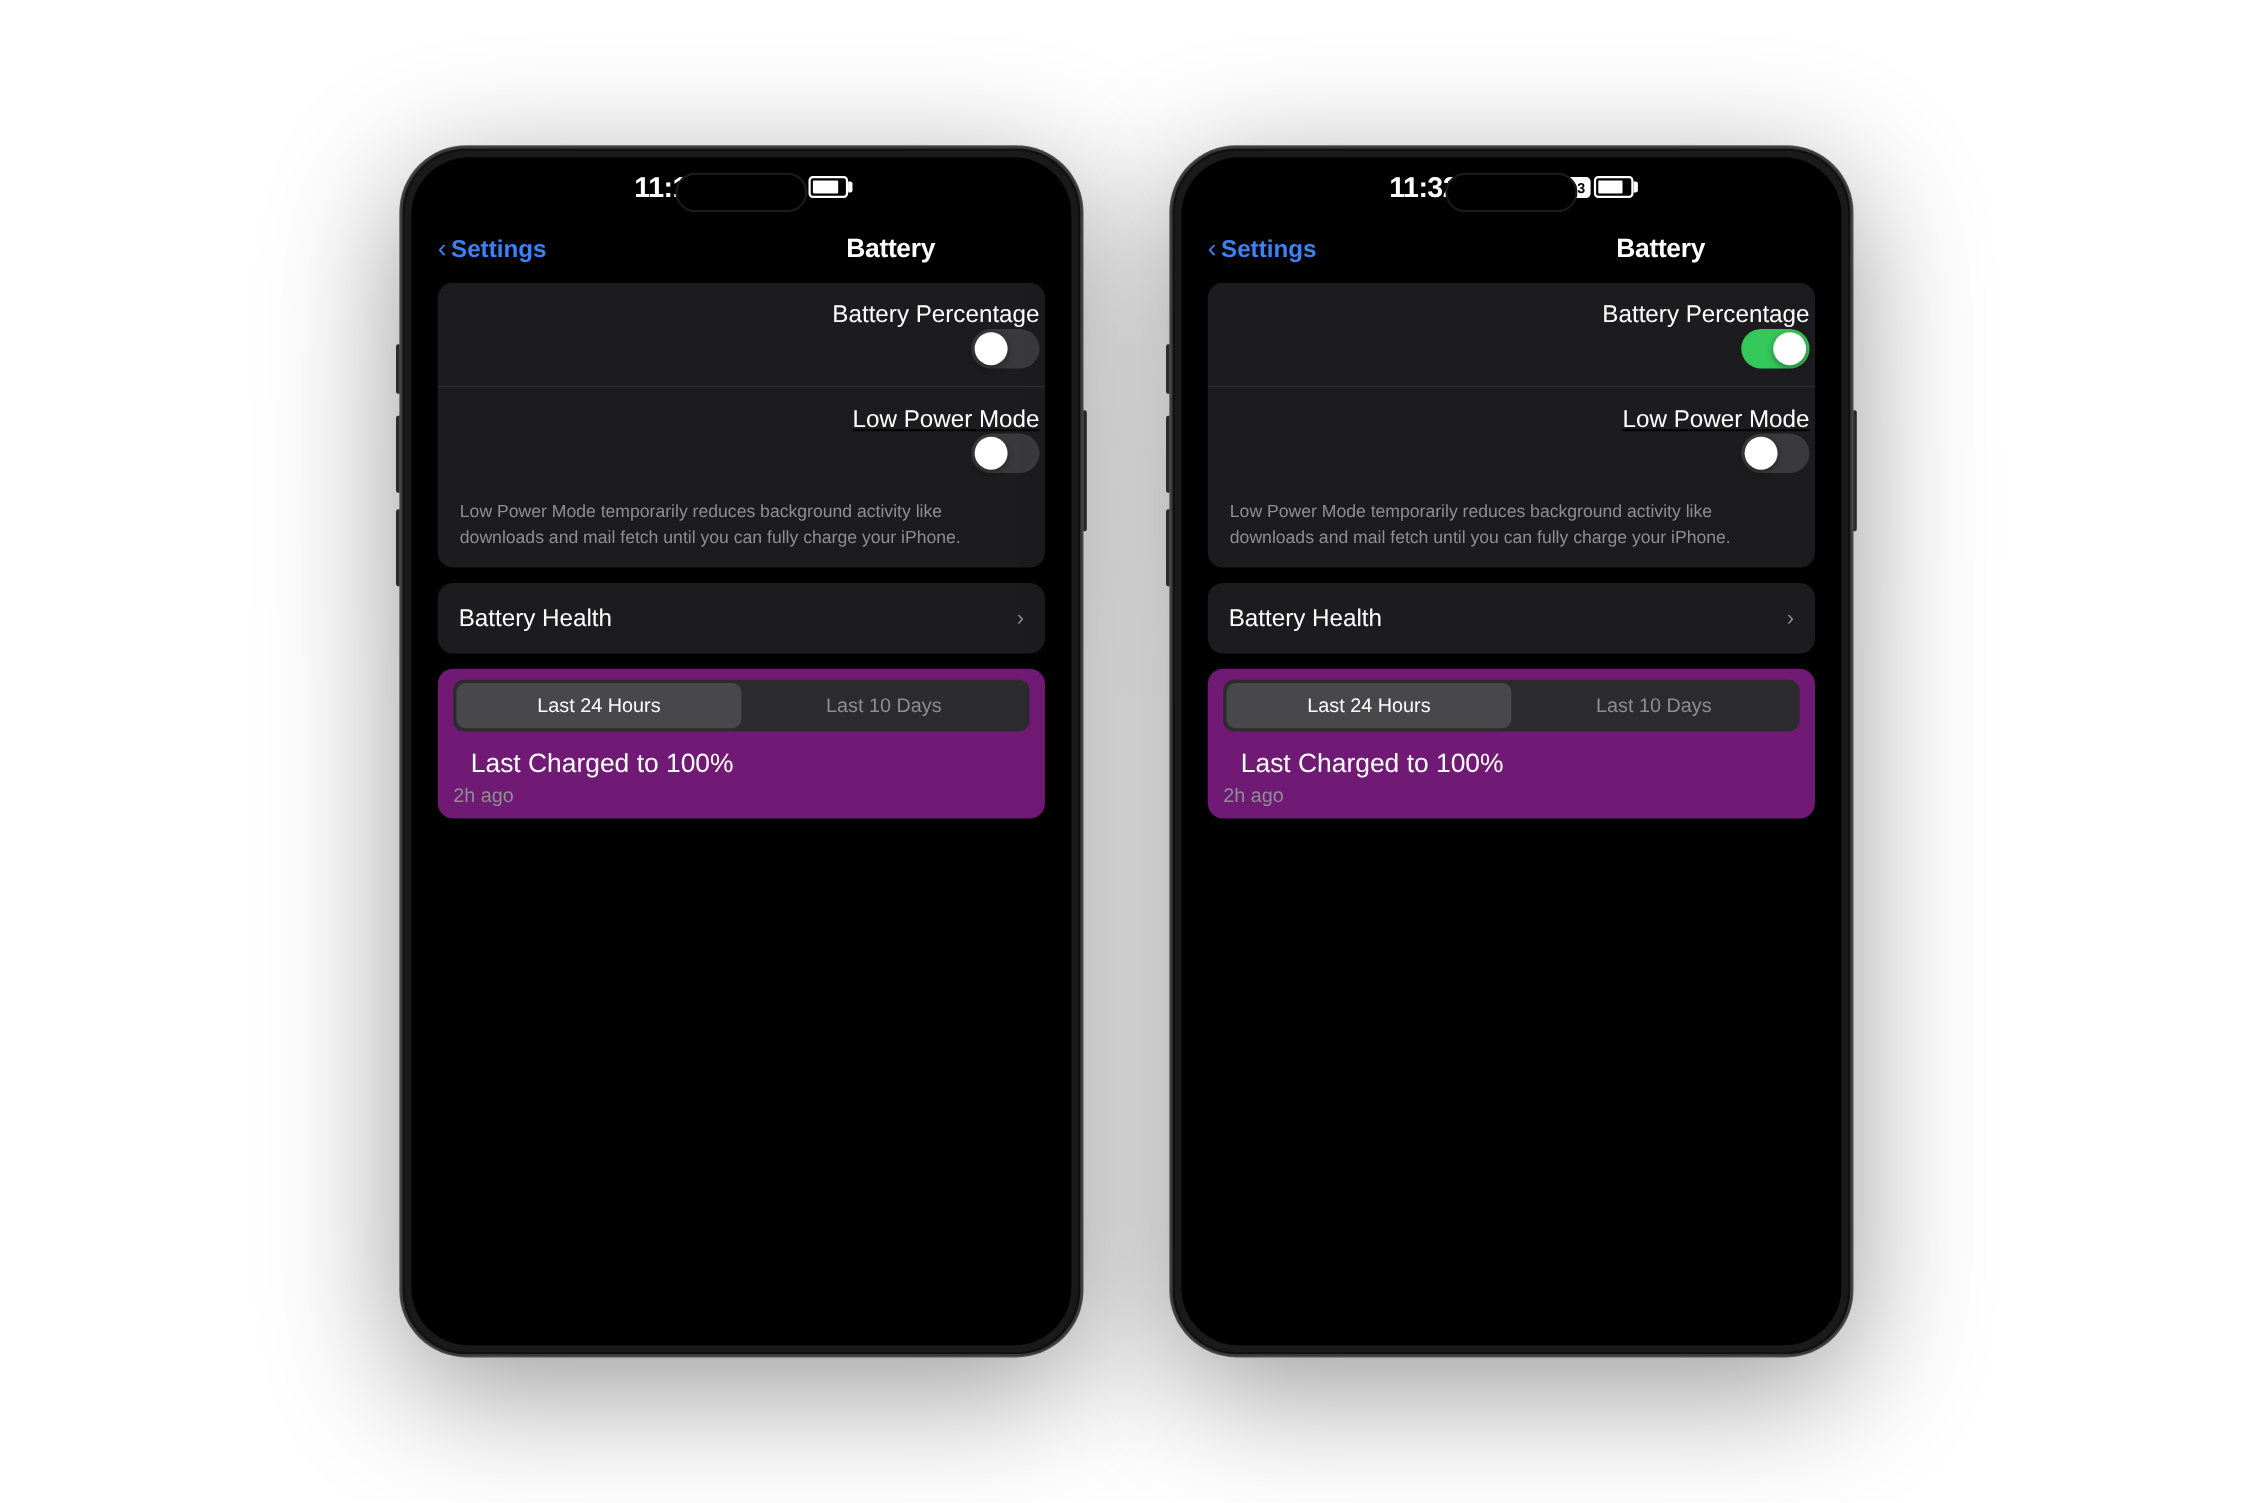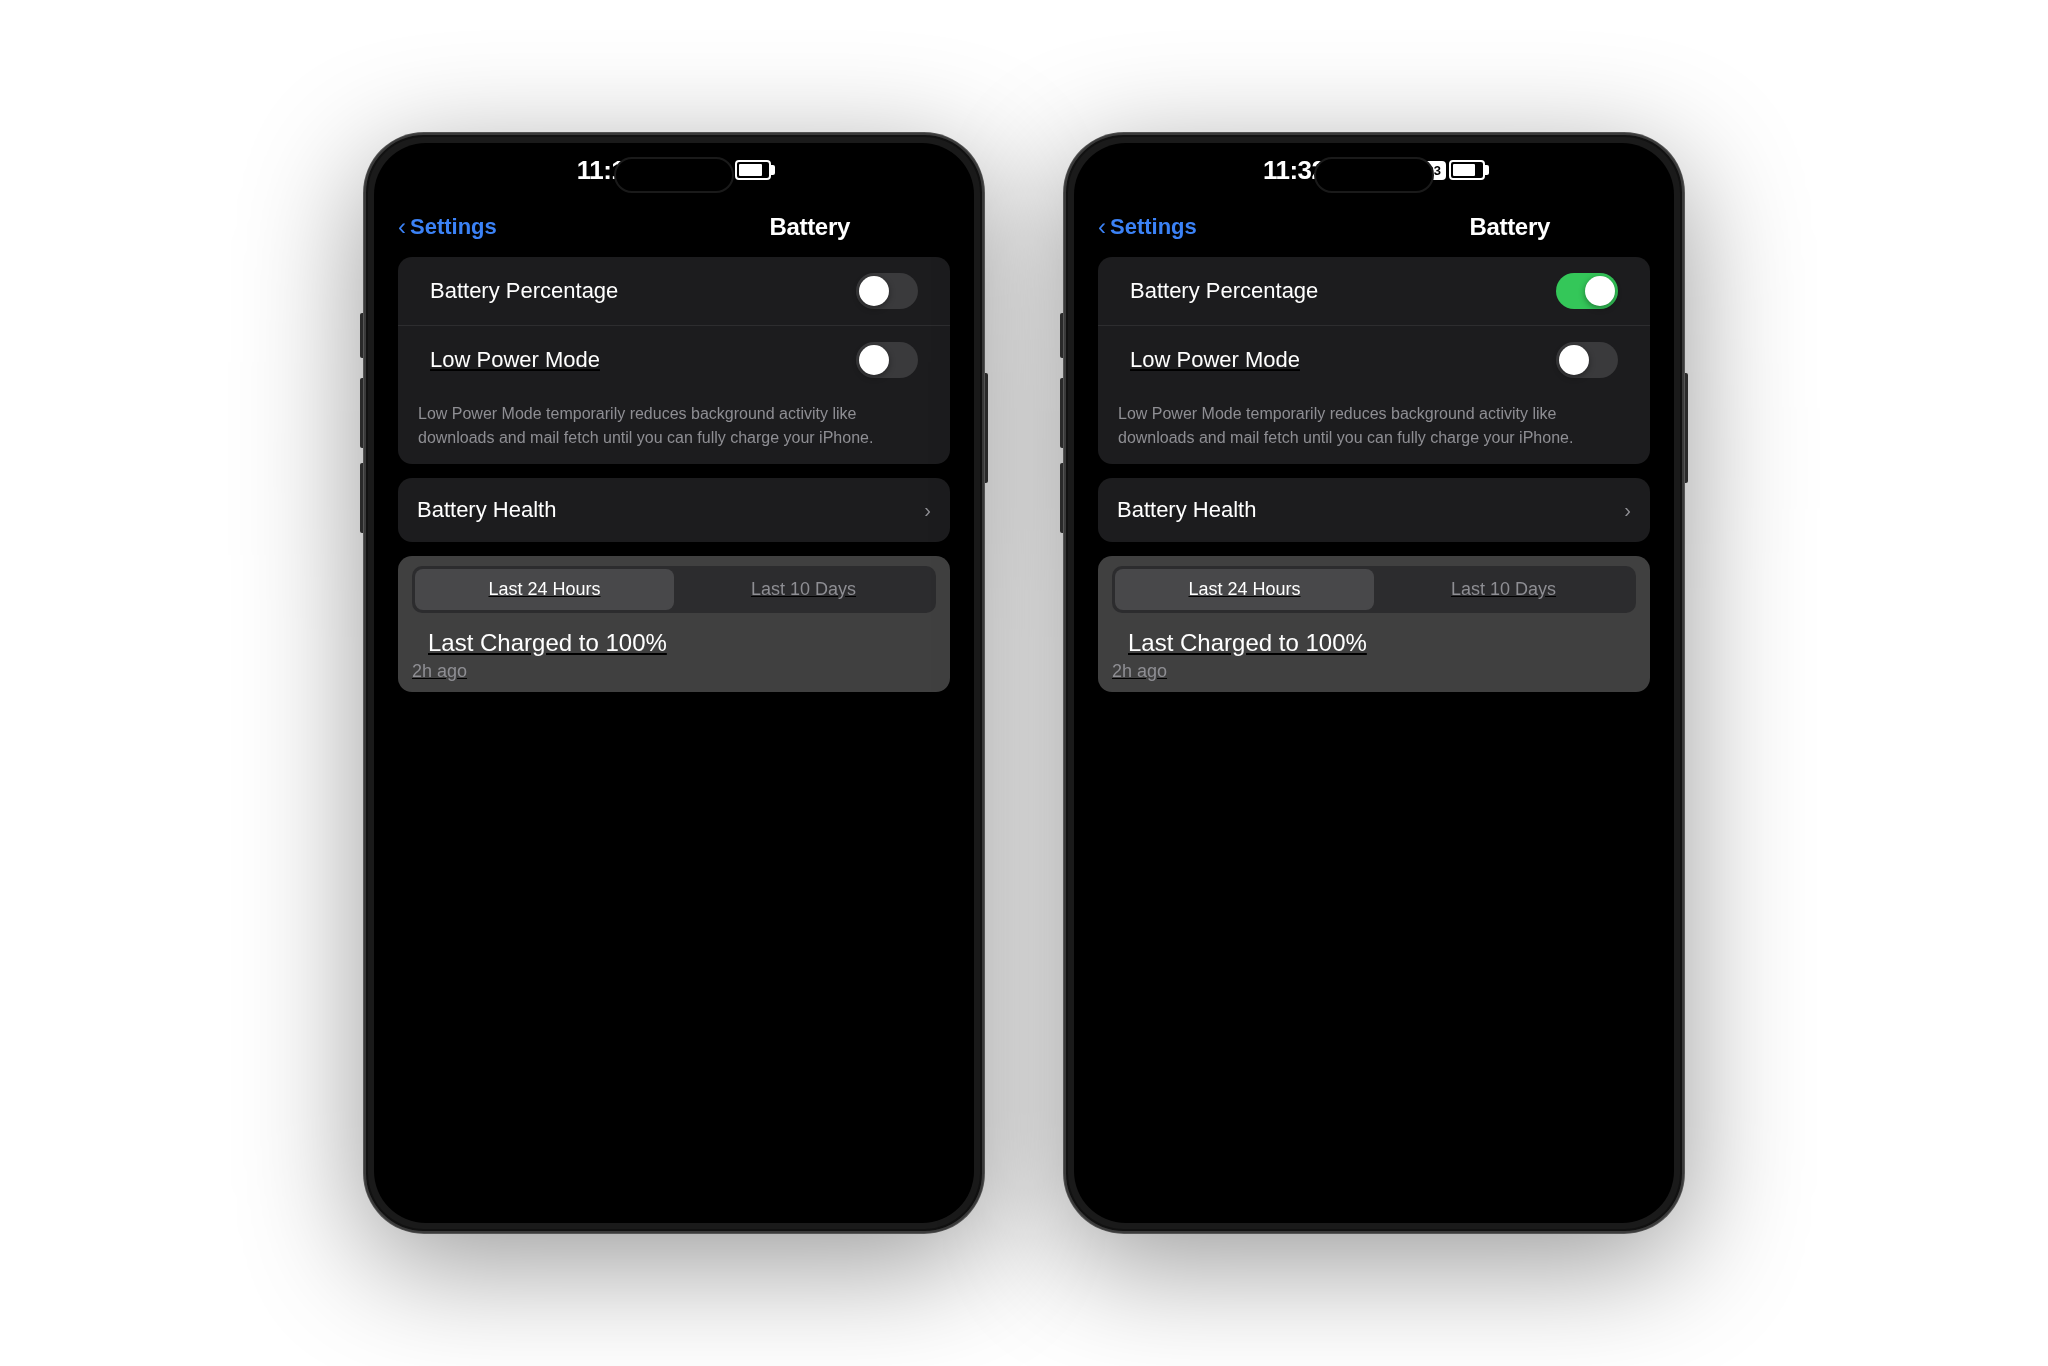--- a/index.html
+++ b/index.html
@@ -225,24 +225,25 @@
     
     .settings-group {
       background: #1c1c1e;
       border-radius: 14px;
       margin-bottom: 14px;
       overflow: hidden;
     }
 
     .settings-row {
       display: flex;
-      align-items: center;
+      align-items: flex-end;
       justify-content: space-between;
-      padding: 16px 32px;
+      padding: 16px 5px;
       min-height: 60px;
+      flex-direction: column;
     }
 
     .settings-row + .settings-row {
       border-top: 1px solid rgba(255,255,255,0.08);
       text-decoration: underline;
     }
 
     .settings-row-label {
       font-size: 22px;
       color: #ffffff;
@@ -300,25 +301,24 @@
     }
 
     .chevron-right {
       color: #8e8e93;
       font-size: 20px;
       font-weight: 500;
     }
 
     
     .segment-group {
-      background: #404040;
+      background: #701a75;
       border-radius: 14px;
       padding: 10px 14px;
       margin-bottom: 14px;
-      text-decoration: underline;
     }
 
     .segment-control {
       display: flex;
       background: #2c2c2e;
       border-radius: 10px;
       padding: 3px;
       margin-bottom: 16px;
     }
 

